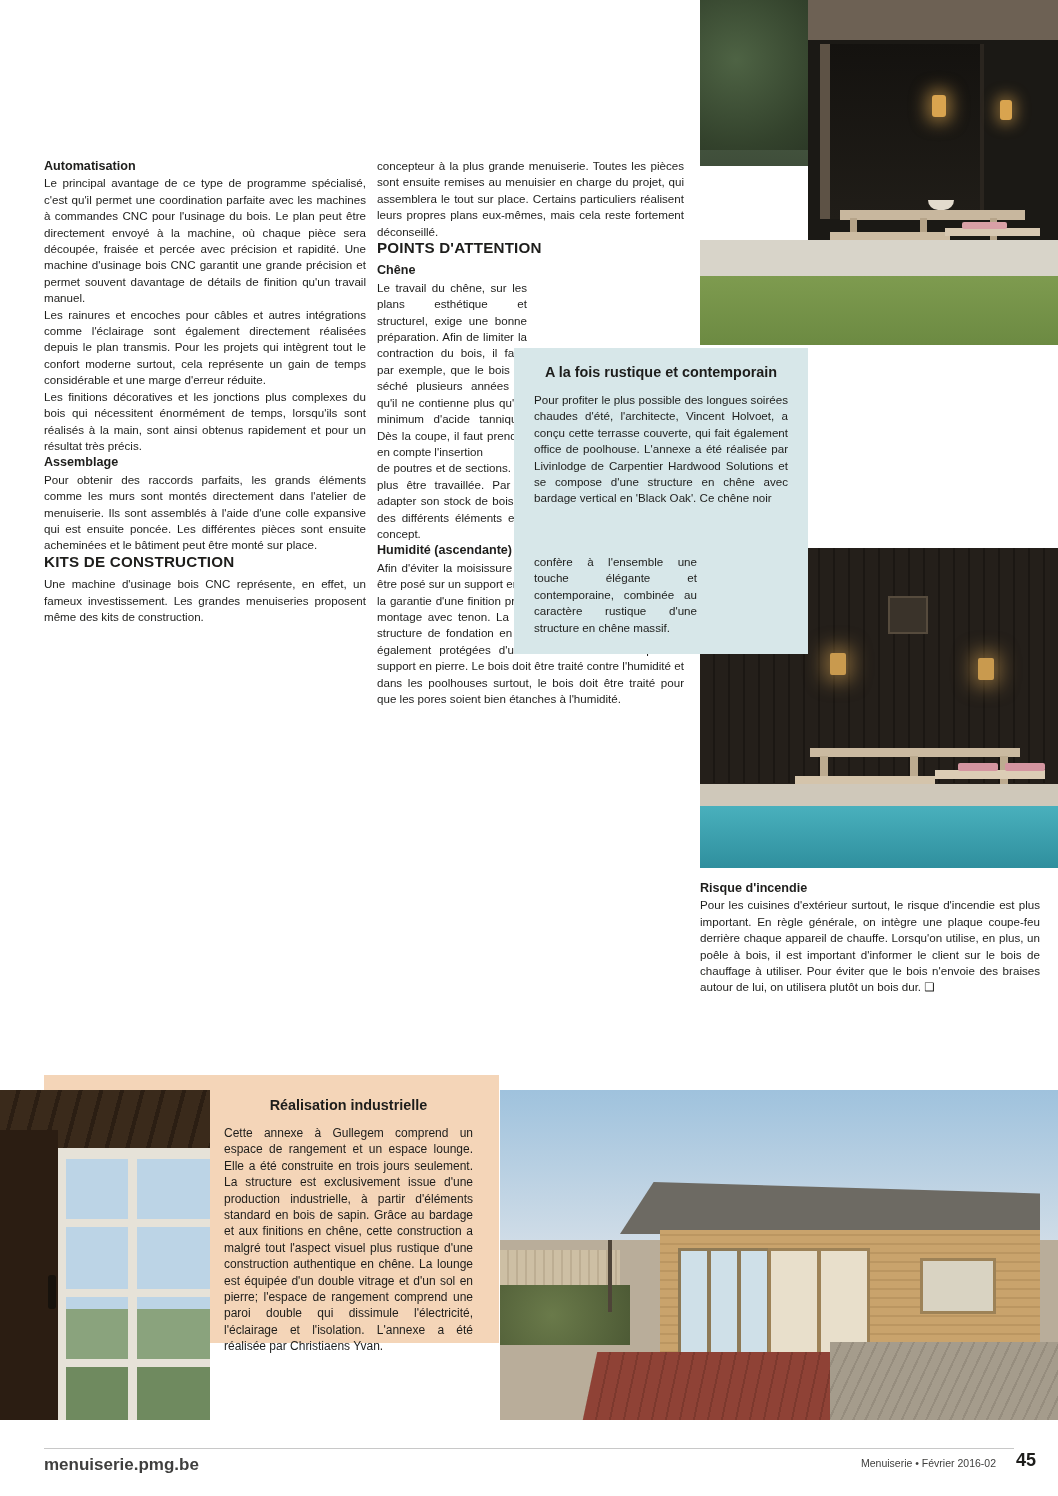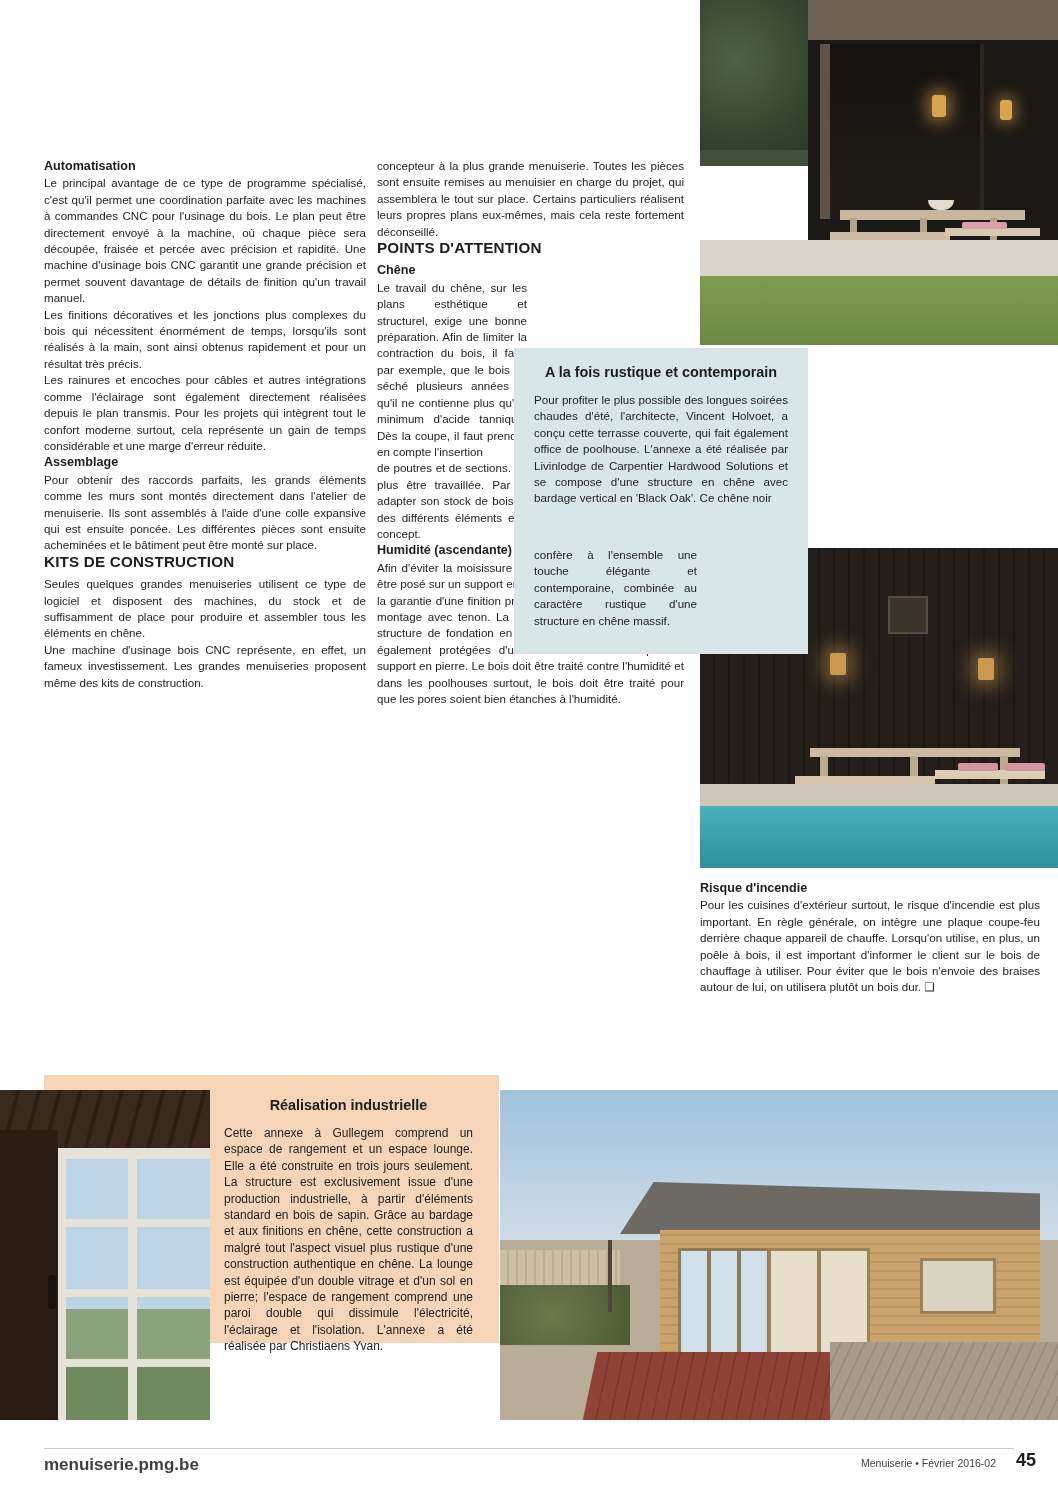--- a/index.html
+++ b/index.html
@@ -269,21 +269,21 @@
   }
   .callout p {
     margin: 0;
     font-size: 11.6px;
     line-height: 16.4px;
     text-align: justify;
   }
   .callout .tail {
     position: absolute;
     left: 20px;
-    top: 199px;
+    top: 206px;
     width: 163px;
     font-size: 11.6px;
     line-height: 16.4px;
     text-align: justify;
   }
 
   
   .band {
     position:absolute; left:44px; top:1075px; width:455px; height:268px;
     background:#f4d5b8;
@@ -340,28 +340,27 @@
   <div class="pool-bench2"></div>
   <div class="pool-cushion a"></div>
   <div class="pool-cushion b"></div>
   <div class="pool-deck"></div>
   <div class="pool-water"></div>
 </div>
 
 <div class="col col1">
   <h3 class="sub">Automatisation</h3>
   <p>Le principal avantage de ce type de programme spécialisé, c'est qu'il permet une coordination parfaite avec les machines à commandes CNC pour l'usinage du bois. Le plan peut être directement envoyé à la machine, où chaque pièce sera découpée, fraisée et percée avec précision et rapidité. Une machine d'usinage bois CNC garantit une grande précision et permet souvent davantage de détails de finition qu'un travail manuel.</p>
+  <p>Les rainures et encoches pour câbles et autres intégrations comme l'éclairage sont également directement réalisées depuis le plan transmis. Pour les projets qui intègrent tout le confort moderne surtout, cela représente un gain de temps considérable et une marge d'erreur réduite.</p>
   <p>Les finitions décoratives et les jonctions plus complexes du bois qui nécessitent énormément de temps, lorsqu'ils sont réalisés à la main, sont ainsi obtenus rapidement et pour un résultat très précis.</p>
-  <p>Les rainures et encoches pour câbles et autres intégrations comme l'éclairage sont également directement réalisées depuis le plan transmis. Pour les projets qui intègrent tout le confort moderne surtout, cela représente un gain de temps considérable et une marge d'erreur réduite.</p>
 
   <h3 class="sub sp-before">Assemblage</h3>
   <p>Pour obtenir des raccords parfaits, les grands éléments comme les murs sont montés directement dans l'atelier de menuiserie. Ils sont assemblés à l'aide d'une colle expansive qui est ensuite poncée. Les différentes pièces sont ensuite acheminées et le bâtiment peut être monté sur place.</p>
 
   <h2 class="head sp-before-lg">KITS DE CONSTRUCTION</h2>
-  <p>Seules quelques grandes menuiseries utilisent ce type de logiciel et disposent des machines, du stock et de suffisamment de place pour produire et assembler tous les éléments en chêne.</p>
   <p>Une machine d'usinage bois CNC représente, en effet, un fameux investissement. Les grandes menuiseries proposent même des kits de construction.</p>
 </div>
 
 <div class="col col2">
   <p>concepteur à la plus grande menuiserie. Toutes les pièces sont ensuite remises au menuisier en charge du projet, qui assemblera le tout sur place. Certains particuliers réalisent leurs propres plans eux-mêmes, mais cela reste fortement déconseillé.</p>
 
   <h2 class="head sp-before-lg">POINTS D'ATTENTION</h2>
 
   <h3 class="sub">Chêne</h3>
   <p class="narrow">Le travail du chêne, sur les plans esthétique et structurel, exige une bonne préparation. Afin de limiter la contraction du bois, il faut, par exemple, que le bois ait séché plusieurs années et qu'il ne contienne plus qu'un minimum d'acide tannique. Dès la coupe, il faut prendre en compte l'insertion</p>

